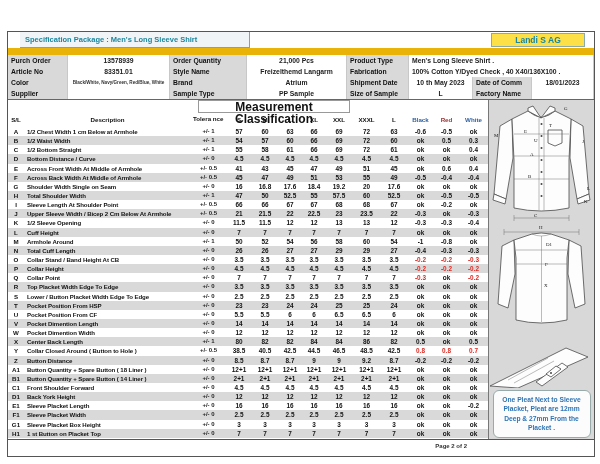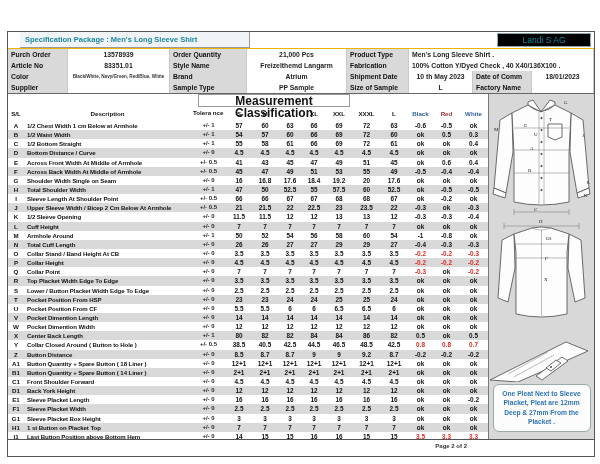--- a/index.html
+++ b/index.html
@@ -1,22 +1,22 @@
 <!DOCTYPE html>
 <html><head>
 <meta charset="utf-8">
 <style>
   html,body{margin:0;padding:0;}
   body{width:600px;height:464px;background:#fff;font-family:"Liberation Sans",sans-serif;position:relative;overflow:hidden;}
   .sheet{position:absolute;left:7px;top:31px;width:588px;height:426px;border:1px solid #555;background:#fff;display:flex;flex-direction:column;box-sizing:border-box;}
   
-  .titlebar{height:16px;display:flex;border-bottom:1px solid #eab308;flex:none;padding-left:12px;}
+  .titlebar{height:16px;display:flex;border-bottom:7px solid #eab308;flex:none;padding-left:12px;}
   .title-left{width:230px;background:#f1f4f6;border-right:1px solid #999;border-bottom:1px solid #999;color:#1b87a0;font-weight:bold;font-size:7.5px;line-height:15px;padding-left:5px;box-sizing:border-box;}
   .title-mid{flex:1;}
-  .title-right{width:94px;border:1px solid #8aa;margin:1px 3px 1px 0;color:#1b87a0;font-weight:normal;font-size:8.5px;text-align:center;line-height:12px;box-sizing:border-box;background:#000000;}
+  .title-right{width:94px;border:1px solid #8aa;margin:1px 9px 1px 0;color:#1b87a0;font-weight:bold;font-size:8.5px;text-align:center;line-height:12px;box-sizing:border-box;background:#fde047;}
   
   .hgrid{flex:none;border-bottom:1px solid #666;}
   .hrow{display:grid;height:11px;}
   .hrow6{grid-template-columns:60px 102px 77px 100px 62px 1fr;}
   .hrow8{grid-template-columns:60px 102px 77px 100px 62px 64px 59px 1fr;}
   .hcell{font-size:6.8px;font-weight:bold;line-height:11px;overflow:hidden;white-space:nowrap;border-right:1px solid #c8c8c8;box-sizing:border-box;}
   .hcell.l{background:#d9d9d9;padding-left:3px;color:#111;}
   .hcell.v{text-align:center;color:#222;}
   .hcell.vl{padding-left:3px;color:#222;}
   .hcell.vs{text-align:center;font-size:4.6px;color:#333;}

